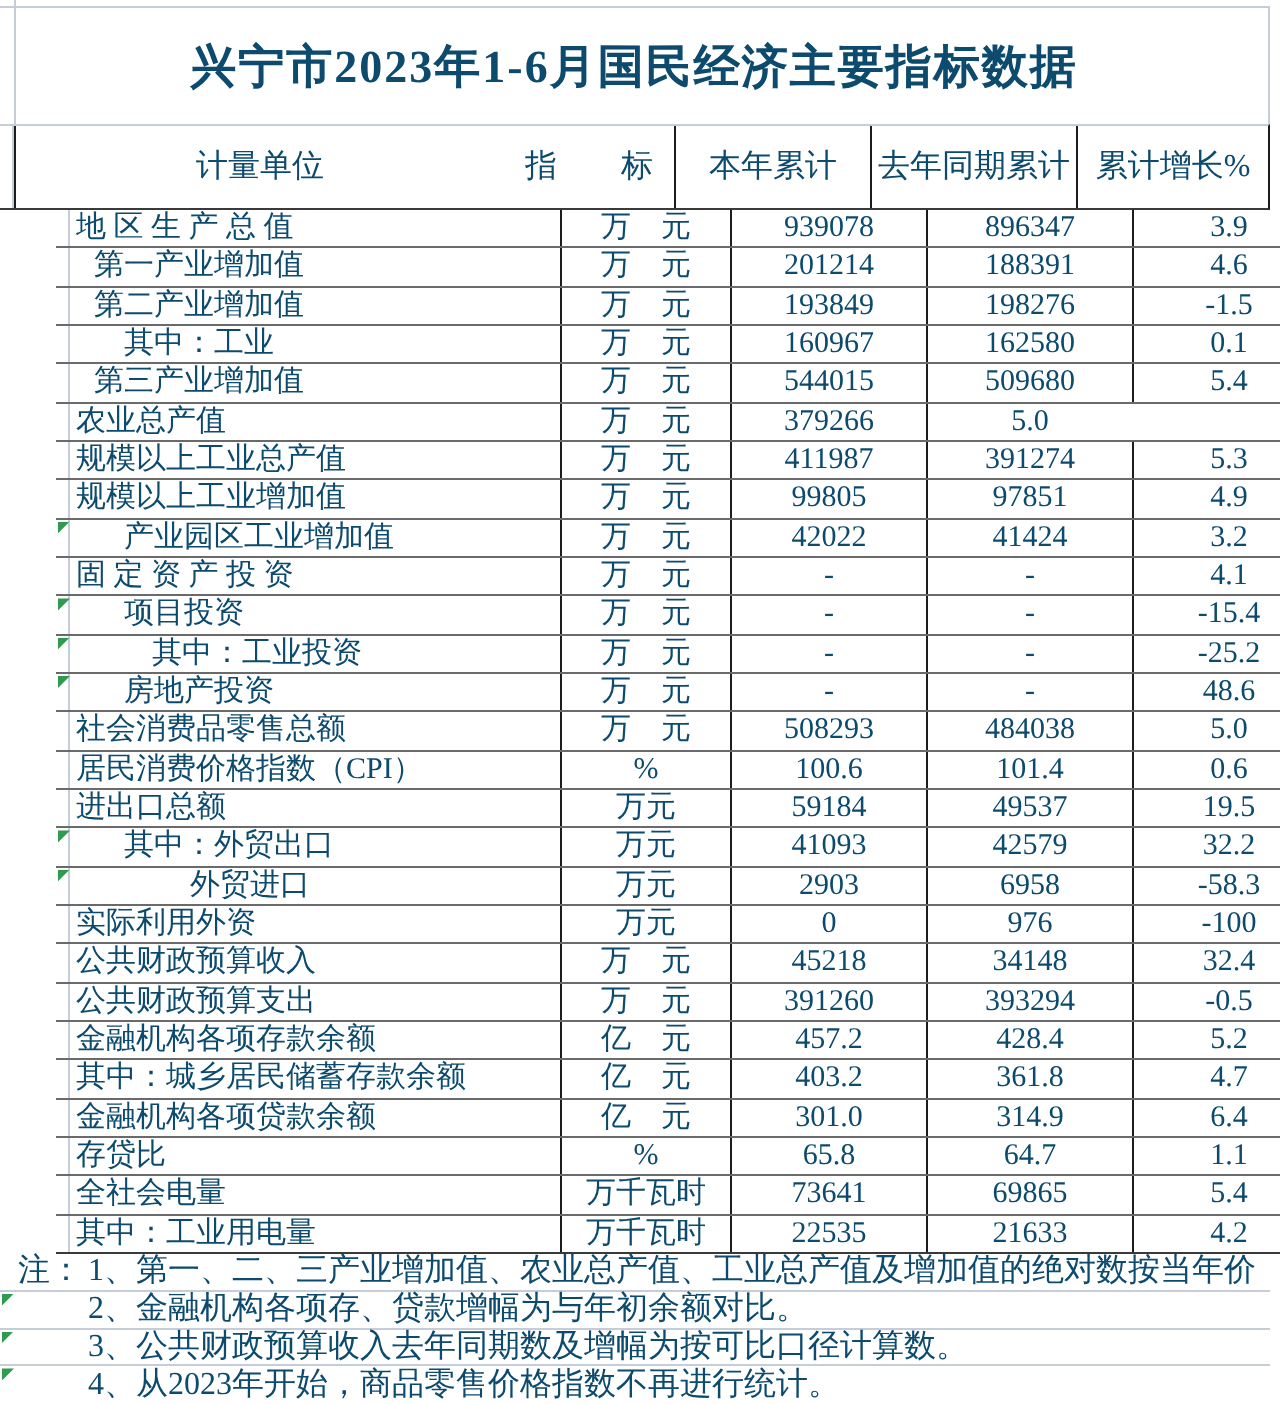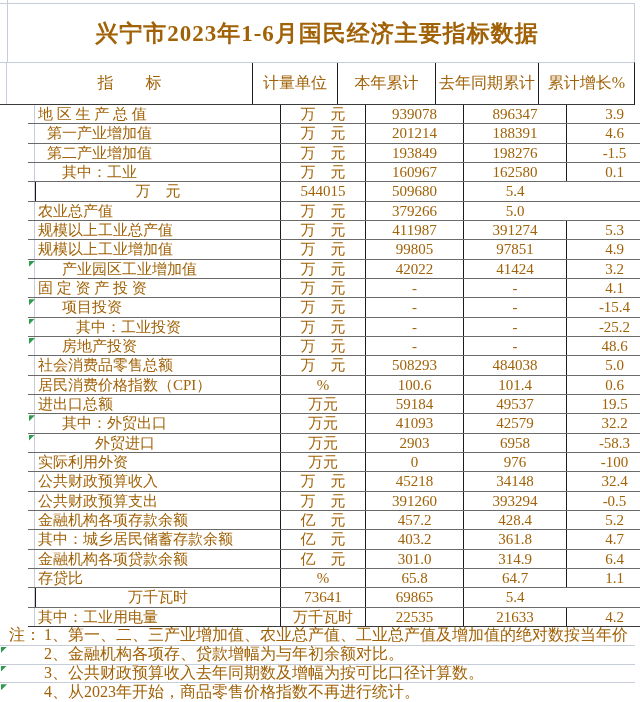--- a/index.html
+++ b/index.html
@@ -4,21 +4,21 @@
 <style>
   :root{
     --light:#c6ccd8;
     --rowline:#6a6a6a;
     --vline:#1c1c1c;
     --dark:#3a3a3a;
   }
   html,body{margin:0;padding:0;background:#fff;}
   .sheet{
     position:relative;width:640px;height:702px;background:#ffffff;
-    font-family:"Liberation Serif","DejaVu Serif",serif;color:#a16207;overflow:hidden;
+    font-family:"Liberation Serif","DejaVu Serif",serif;color:#0c4a6e;overflow:hidden;
   }
   .vline-left{position:absolute;left:7px;top:0;width:1px;height:62px;background:var(--light);}
   .title-block{
     position:absolute;left:0;top:3px;width:635px;height:59px;box-sizing:border-box;
     border-top:1px solid var(--light);border-right:1px solid var(--light);
     display:flex;align-items:center;justify-content:center;
     font-size:23px;font-weight:bold;letter-spacing:1px;white-space:nowrap;
   }
   .header-row{
     position:absolute;left:0;top:62px;width:635px;height:43px;box-sizing:border-box;
@@ -58,22 +58,22 @@
 </head>
 <body>
 
 <div class="sheet">
   <div class="vline-left"></div>
 
   <div class="title-block">兴宁市2023年1-6月国民经济主要指标数据</div>
 
   <div class="header-row">
     <div class="hcell gutter"></div>
+    <div class="hcell bl">计量单位</div>
     <div class="hcell">指　　标</div>
-    <div class="hcell bl">计量单位</div>
     <div class="hcell bl">本年累计</div>
     <div class="hcell bl">去年同期累计</div>
     <div class="hcell bl">累计增长%</div>
   </div>
 
   <div class="rows" id="rows">
       <div class="trow">
         <div class="tcell gutter"></div>
         <div class="tcell label ind0">地 区 生 产 总 值</div>
         <div class="tcell bl">万　元</div>
@@ -100,20 +100,21 @@
       <div class="trow">
         <div class="tcell gutter"></div>
         <div class="tcell label ind2">其中：工业</div>
         <div class="tcell bl">万　元</div>
         <div class="tcell bl">160967</div>
         <div class="tcell bl">162580</div>
         <div class="tcell bl">0.1</div>
       </div>
       <div class="trow">
         <div class="tcell gutter"></div>
+        <div class="tcell label ind1">第三产业增加值</div>
         <div class="tcell bl">万　元</div>
         <div class="tcell bl">544015</div>
         <div class="tcell bl">509680</div>
         <div class="tcell bl">5.4</div>
       </div>
       <div class="trow">
         <div class="tcell gutter"></div>
         <div class="tcell label ind0">农业总产值</div>
         <div class="tcell bl">万　元</div>
         <div class="tcell bl">379266</div>
@@ -272,20 +273,21 @@
       <div class="trow">
         <div class="tcell gutter"></div>
         <div class="tcell label ind0">存贷比</div>
         <div class="tcell bl">%</div>
         <div class="tcell bl">65.8</div>
         <div class="tcell bl">64.7</div>
         <div class="tcell bl">1.1</div>
       </div>
       <div class="trow">
         <div class="tcell gutter"></div>
+        <div class="tcell label ind0">全社会电量</div>
         <div class="tcell bl">万千瓦时</div>
         <div class="tcell bl">73641</div>
         <div class="tcell bl">69865</div>
         <div class="tcell bl">5.4</div>
       </div>
       <div class="trow">
         <div class="tcell gutter"></div>
         <div class="tcell label ind0">其中：工业用电量</div>
         <div class="tcell bl">万千瓦时</div>
         <div class="tcell bl">22535</div>

